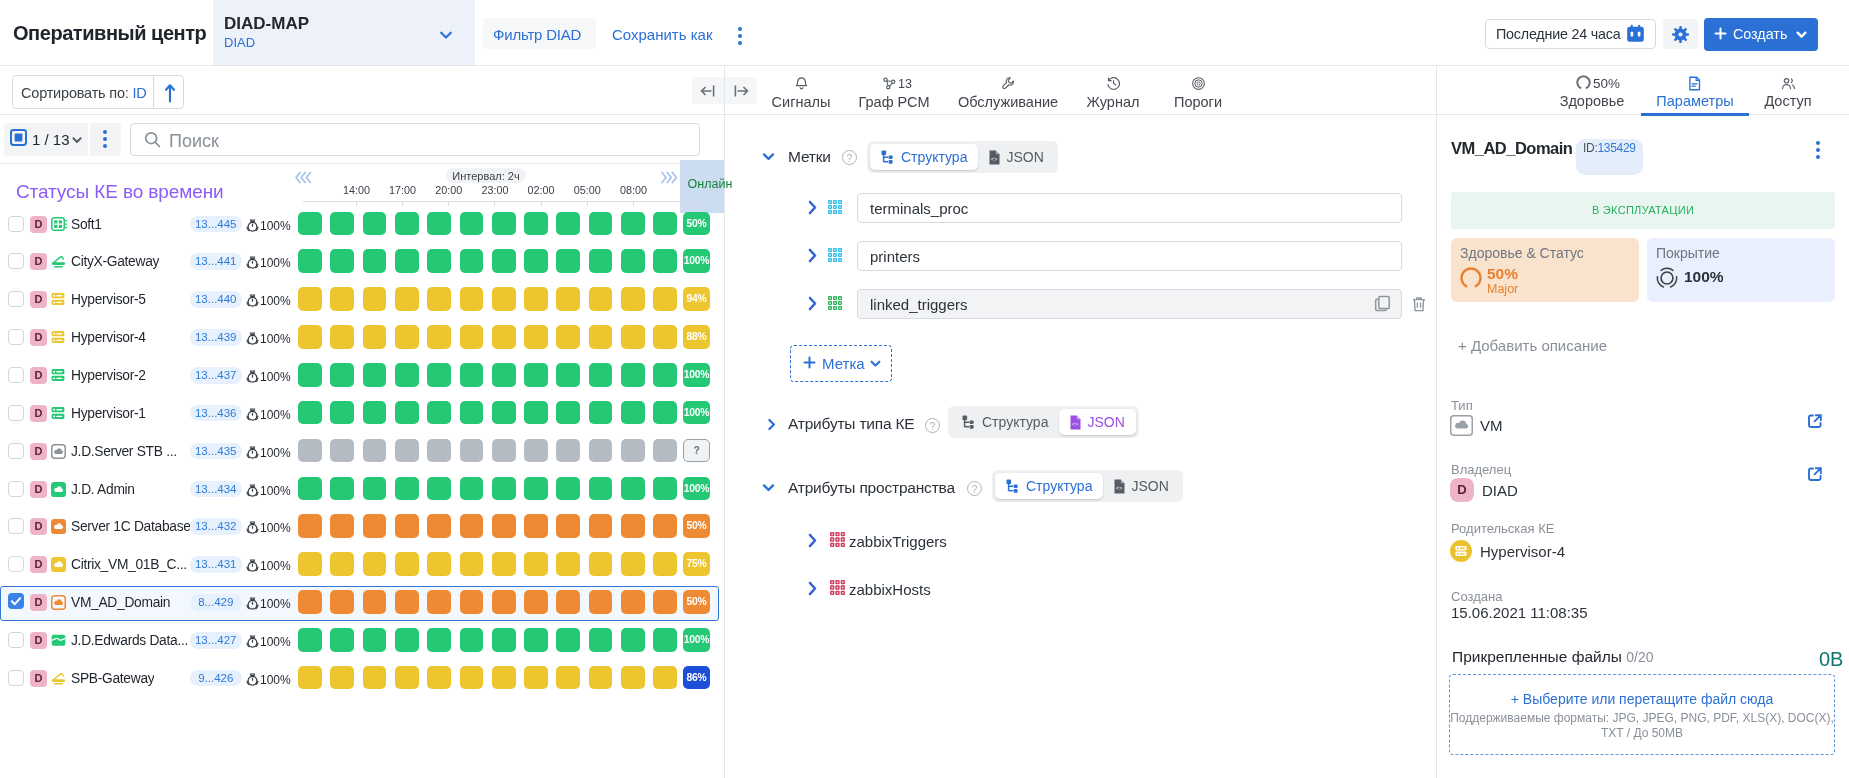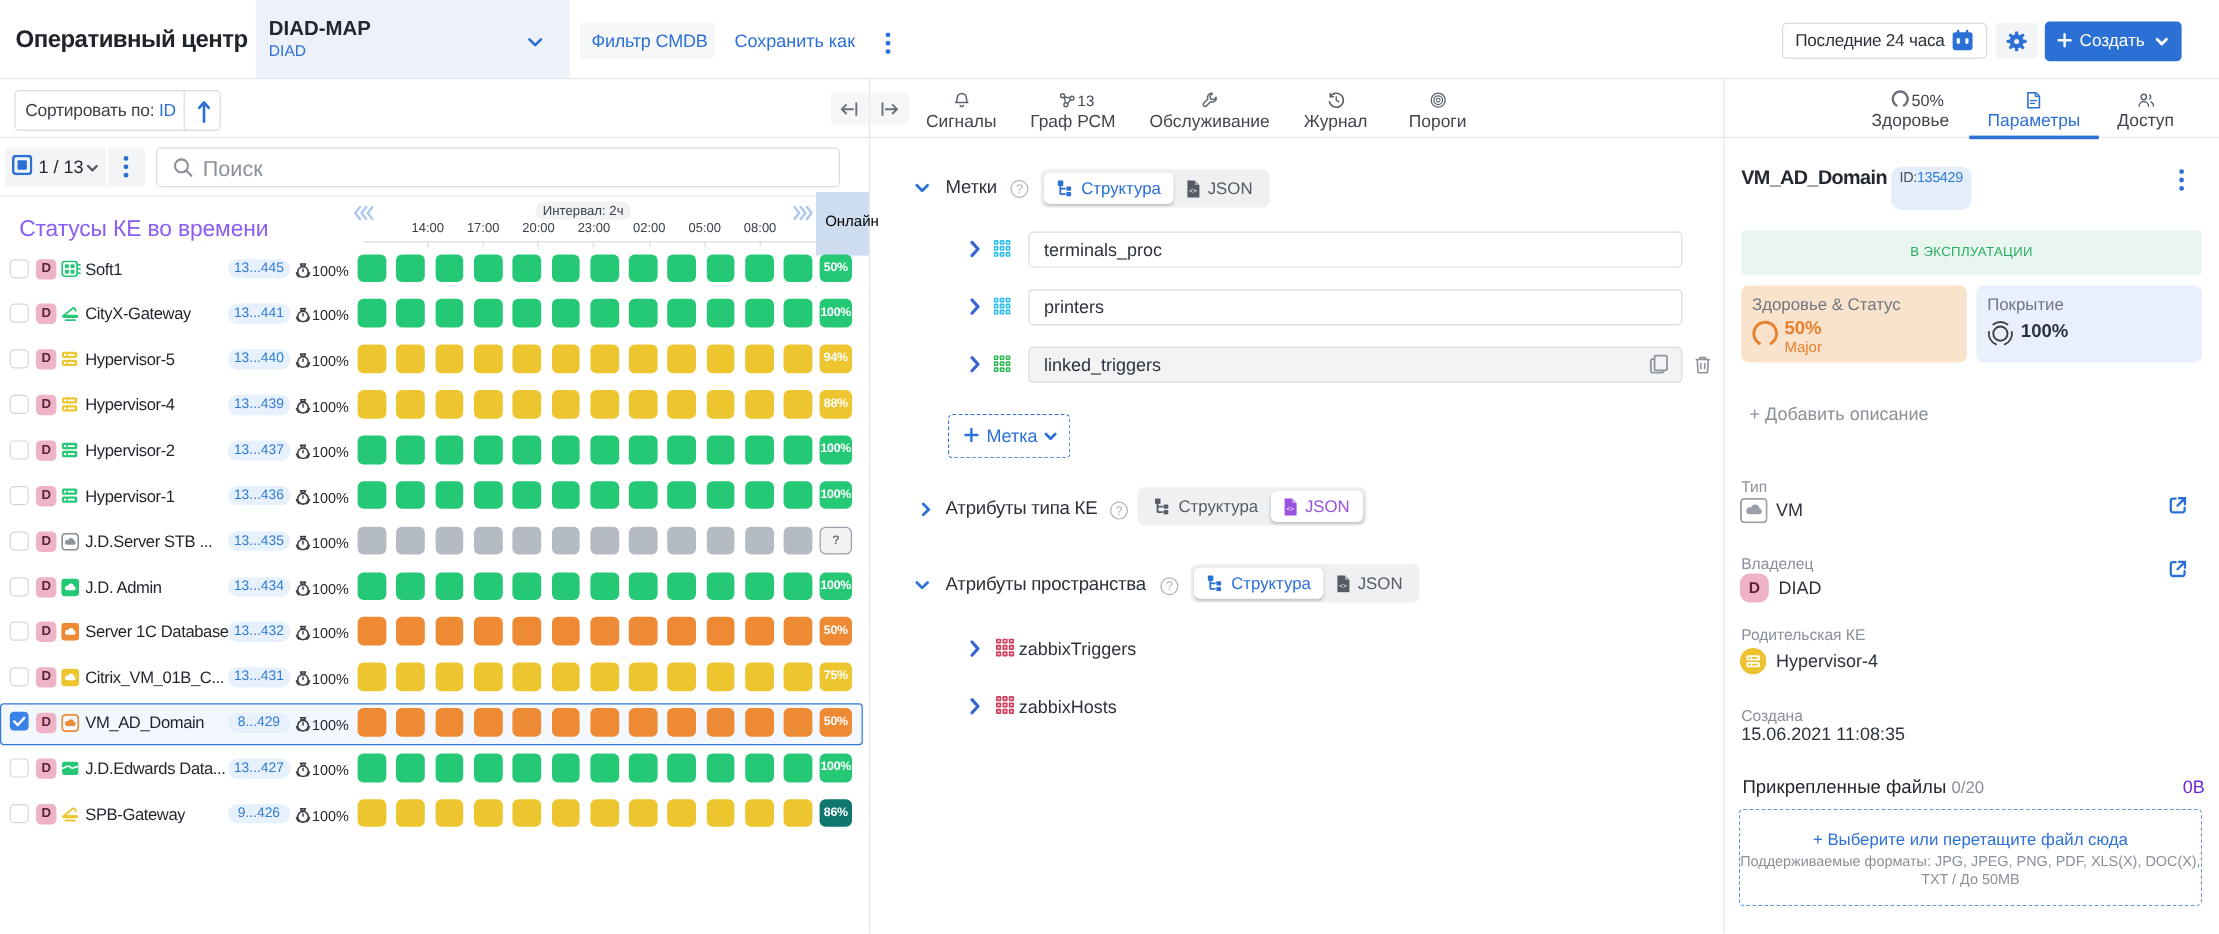--- a/index.html
+++ b/index.html
@@ -41,21 +41,21 @@
     <div class="abs" style="left:13px;top:22px;font-size:20px;letter-spacing:-0.45px;font-weight:bold;color:#20242b">Оперативный центр</div>
     <div class="abs" style="left:213px;top:0;width:262px;height:65px;background:#edf2fa"></div>
     <div class="abs" style="left:224px;top:14px;font-size:17px;font-weight:bold;color:#23272e">DIAD-MAP</div>
     <div class="abs b" style="left:224px;top:35px;font-size:13px">DIAD</div>
     <div class="abs" style="left:438px;top:27px">
       <svg width="16" height="16" viewBox="0 0 16 16" fill="none" xmlns="http://www.w3.org/2000/svg">
         <path d="M3.2 5.76 L8 10.56 L12.8 5.76" stroke="#2b70d5" stroke-width="2.2" stroke-linecap="round" stroke-linejoin="round"></path>
       </svg>
     </div>
     <div class="abs" style="left:483px;top:18px;width:113px;height:31px;background:#f6f7f8;border-radius:4px"></div>
-    <div class="abs b" style="left:493px;top:26px;font-size:15px;letter-spacing:-0.2px">Фильтр CMDB</div>
+    <div class="abs b" style="left:493px;top:26px;font-size:15px;letter-spacing:-0.2px">Фильтр DIAD</div>
     <div class="abs b" style="left:612px;top:26px;font-size:15px">Сохранить как</div>
     <div class="abs vdots" style="left:738px;top:27px">
       <i></i>
       <i></i>
       <i></i>
     </div>
     <div class="abs" style="left:1485px;top:19px;width:171px;height:30px;border:1px solid #d7dbe0;border-radius:4px"></div>
     <div class="abs" style="left:1496px;top:26px;font-size:14.3px;letter-spacing:-0.2px;color:#2c323b">Последние 24 часа</div>
     <div class="abs" style="left:1626px;top:24px">
       <svg width="19" height="19" viewBox="0 0 19 19" fill="none" xmlns="http://www.w3.org/2000/svg">
@@ -133,21 +133,21 @@
     <div class="abs" style="left:130px;top:123px;width:570px;height:33px;border:1px solid #d7dbe0;border-radius:4px"></div>
     <div class="abs" style="left:144px;top:131px">
       <svg width="17" height="17" viewBox="0 0 17 17" fill="none" xmlns="http://www.w3.org/2000/svg">
         <circle cx="7.2" cy="7.2" r="5.4" stroke="#8a9099" stroke-width="1.7" fill="none"></circle>
         <path d="M11.3 11.3 L15.5 15.5" stroke="#8a9099" stroke-width="1.7" stroke-linecap="round"></path>
       </svg>
     </div>
     <div class="abs" style="left:169px;top:131px;font-size:18px;color:#8a9099">Поиск</div>
     <div class="abs" style="left:16px;top:181px;font-size:19px;letter-spacing:-0.1px;color:#8b5cf6">Статусы КЕ во времени</div>
     <div class="abs" style="left:680px;top:160px;width:44px;height:53px;background:#cdddf1"></div>
-    <div class="abs" style="left:680px;top:177px;width:60px;text-align:center;font-size:12.5px;color:#000000">Онлайн</div>
+    <div class="abs" style="left:680px;top:177px;width:60px;text-align:center;font-size:12.5px;color:#15803d">Онлайн</div>
     <div class="abs" style="left:295px;top:171px">
       <svg width="17" height="13" viewBox="0 0 17 13" fill="none" xmlns="http://www.w3.org/2000/svg">
         <g stroke="#abc6ee" stroke-width="1.9" fill="none" stroke-linecap="round" stroke-linejoin="round">
           <path d="M5 1.5 L1 6.5 L5 11.5"></path>
           <path d="M10.2 1.5 L6.2 6.5 L10.2 11.5"></path>
           <path d="M15.4 1.5 L11.4 6.5 L15.4 11.5"></path>
         </g>
       </svg>
     </div>
     <div class="abs" style="left:661px;top:171px">
@@ -640,21 +640,21 @@
       <div class="sq" style="left:362.6px;background:#edc62f"></div>
       <div class="sq" style="left:394.9px;background:#edc62f"></div>
       <div class="sq" style="left:427.2px;background:#edc62f"></div>
       <div class="sq" style="left:459.5px;background:#edc62f"></div>
       <div class="sq" style="left:491.8px;background:#edc62f"></div>
       <div class="sq" style="left:524.1px;background:#edc62f"></div>
       <div class="sq" style="left:556.4px;background:#edc62f"></div>
       <div class="sq" style="left:588.7px;background:#edc62f"></div>
       <div class="sq" style="left:621.0px;background:#edc62f"></div>
       <div class="sq" style="left:653.3px;background:#edc62f"></div>
-      <div class="obadge" style="background:#0f766e">86%</div>
+      <div class="obadge" style="background:#1d4ed8">86%</div>
     </div>
   </div>
 <div id="mid">
     <div class="abs" style="left:725px;top:66px;width:711px;height:49px;border-bottom:1px solid #e4e7ea"></div>
     <div class="abs" style="left:725px;top:77px;width:32px;height:27px;background:#f5f6f7;border-radius:0 4px 4px 0"></div>
     <div class="abs" style="left:733px;top:84px">
       <svg width="16" height="14" viewBox="0 0 16 14" fill="none" xmlns="http://www.w3.org/2000/svg">
         <path d="M2.4 1.5 V12.5" stroke="#6a7077" stroke-width="1.6"></path>
         <path d="M4.5 7 H14.5 M10.5 3 L14.5 7 L10.5 11" stroke="#6a7077" stroke-width="1.6" fill="none"></path>
       </svg>
@@ -1014,17 +1014,17 @@
         <rect x="7" y="7.4" width="1.8" height="1.8" rx="0.5" fill="#ecc12f"></rect>
         <rect x="7" y="13" width="1.8" height="1.8" rx="0.5" fill="#ecc12f"></rect>
         <rect x="10" y="7.6" width="4.8" height="1.4" rx="0.7" fill="#ecc12f"></rect>
         <rect x="10" y="13.2" width="4.8" height="1.4" rx="0.7" fill="#ecc12f"></rect>
       </svg>
     </div>
     <div class="abs" style="left:1480px;top:543px;font-size:15px;color:#2c323b">Hypervisor-4</div>
     <div class="abs" style="left:1451px;top:589px;font-size:13px;color:#8a9099">Создана</div>
     <div class="abs" style="left:1451px;top:604px;font-size:15px;color:#2c323b">15.06.2021 11:08:35</div>
     <div class="abs" style="left:1452px;top:648px;font-size:15.5px;color:#23272e">Прикрепленные файлы <span style="color:#8a9099;font-size:14px">0/20</span></div>
-    <div class="abs" style="left:1819px;top:648px;font-size:15px;color:#6d28d9">0B</div>
+    <div class="abs" style="left:1819px;top:648px;font-size:20px;color:#0f766e">0B</div>
     <div class="abs" style="left:1449px;top:674px;width:386px;height:81px;border:1px dashed #5f96dd;border-radius:4px"></div>
     <div class="abs b" style="left:1449px;top:691px;width:386px;text-align:center;font-size:14px">+ Выберите или перетащите файл сюда</div>
     <div class="abs" style="left:1449px;top:711px;width:386px;text-align:center;font-size:12px;color:#8a9099;line-height:15px">Поддерживаемые форматы: JPG, JPEG, PNG, PDF, XLS(X), DOC(X),<br>TXT / До 50MB</div>
   </div>
 
 </body></html>

